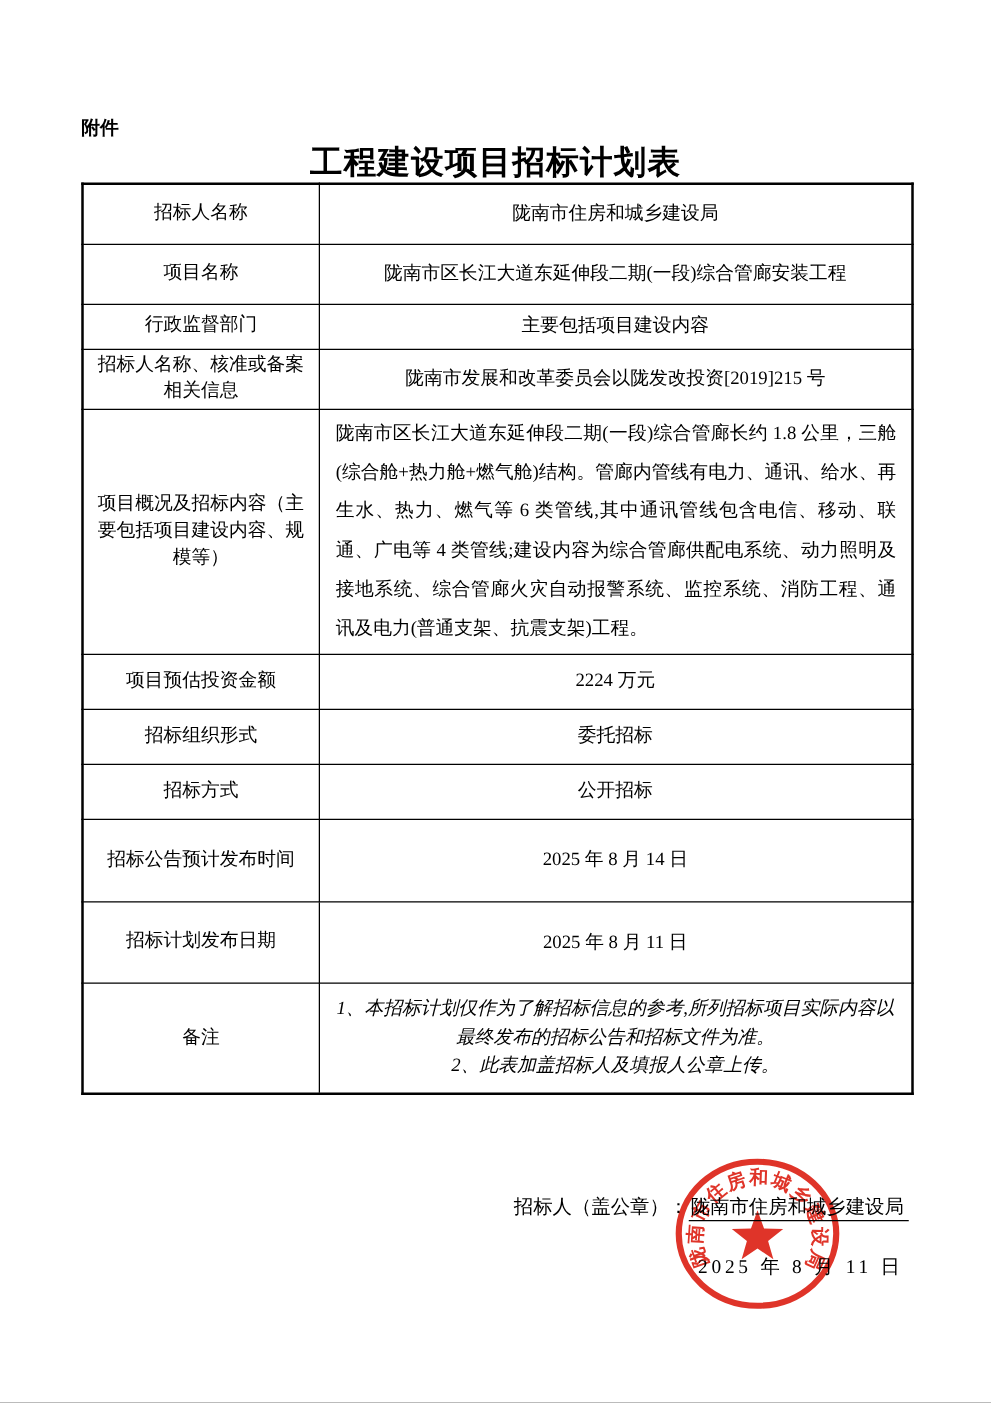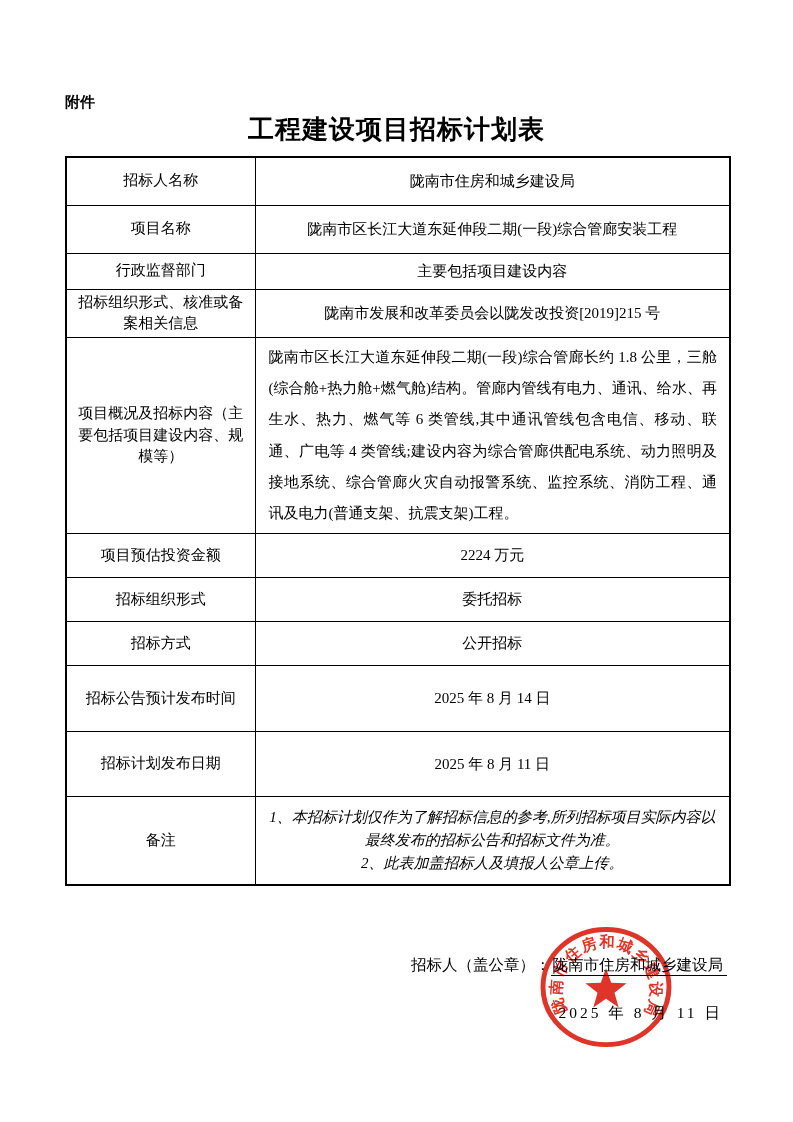--- a/index.html
+++ b/index.html
@@ -29,21 +29,21 @@
     top: 112px;
     text-align: center;
     font-family: "Liberation Sans", "DejaVu Sans", sans-serif;
     font-weight: 700;
     font-size: 26px;
     letter-spacing: 1px;
   }
   table.plan {
     position: absolute;
     left: 65px;
-    top: 156px;
+    top: 146px;
     width: 664px;
     border-collapse: collapse;
     table-layout: fixed;
     border: 2px solid #000;
     border-bottom-width: 2.5px;
   }
   table.plan td {
     border: 1.5px solid #000;
     font-size: 15px;
     vertical-align: middle;
@@ -137,21 +137,21 @@
       </tr>
       <tr class="r1">
         <td class="label-cell">项目名称</td>
         <td class="value-cell">陇南市区长江大道东延伸段二期(一段)综合管廊安装工程</td>
       </tr>
       <tr class="r2">
         <td class="label-cell">行政监督部门</td>
         <td class="value-cell">主要包括项目建设内容</td>
       </tr>
       <tr class="r3">
-        <td class="label-cell">招标组织形式、核准或备案相关信息</td>
+        <td class="label-cell">招标人名称、核准或备案相关信息</td>
         <td class="value-cell">陇南市发展和改革委员会以陇发改投资[2019]215 号</td>
       </tr>
       <tr class="r4">
         <td class="label-cell">项目概况及招标内容（主要包括项目建设内容、规模等）</td>
         <td class="value-cell value-left">陇南市区长江大道东延伸段二期(一段)综合管廊长约 1.8 公里，三舱(综合舱+热力舱+燃气舱)结构。管廊内管线有电力、通讯、给水、再生水、热力、燃气等 6 类管线,其中通讯管线包含电信、移动、联通、广电等 4 类管线;建设内容为综合管廊供配电系统、动力照明及接地系统、综合管廊火灾自动报警系统、监控系统、消防工程、通讯及电力(普通支架、抗震支架)工程。</td>
       </tr>
       <tr class="r6">
         <td class="label-cell">项目预估投资金额</td>
         <td class="value-cell">2224 万元</td>
       </tr>

